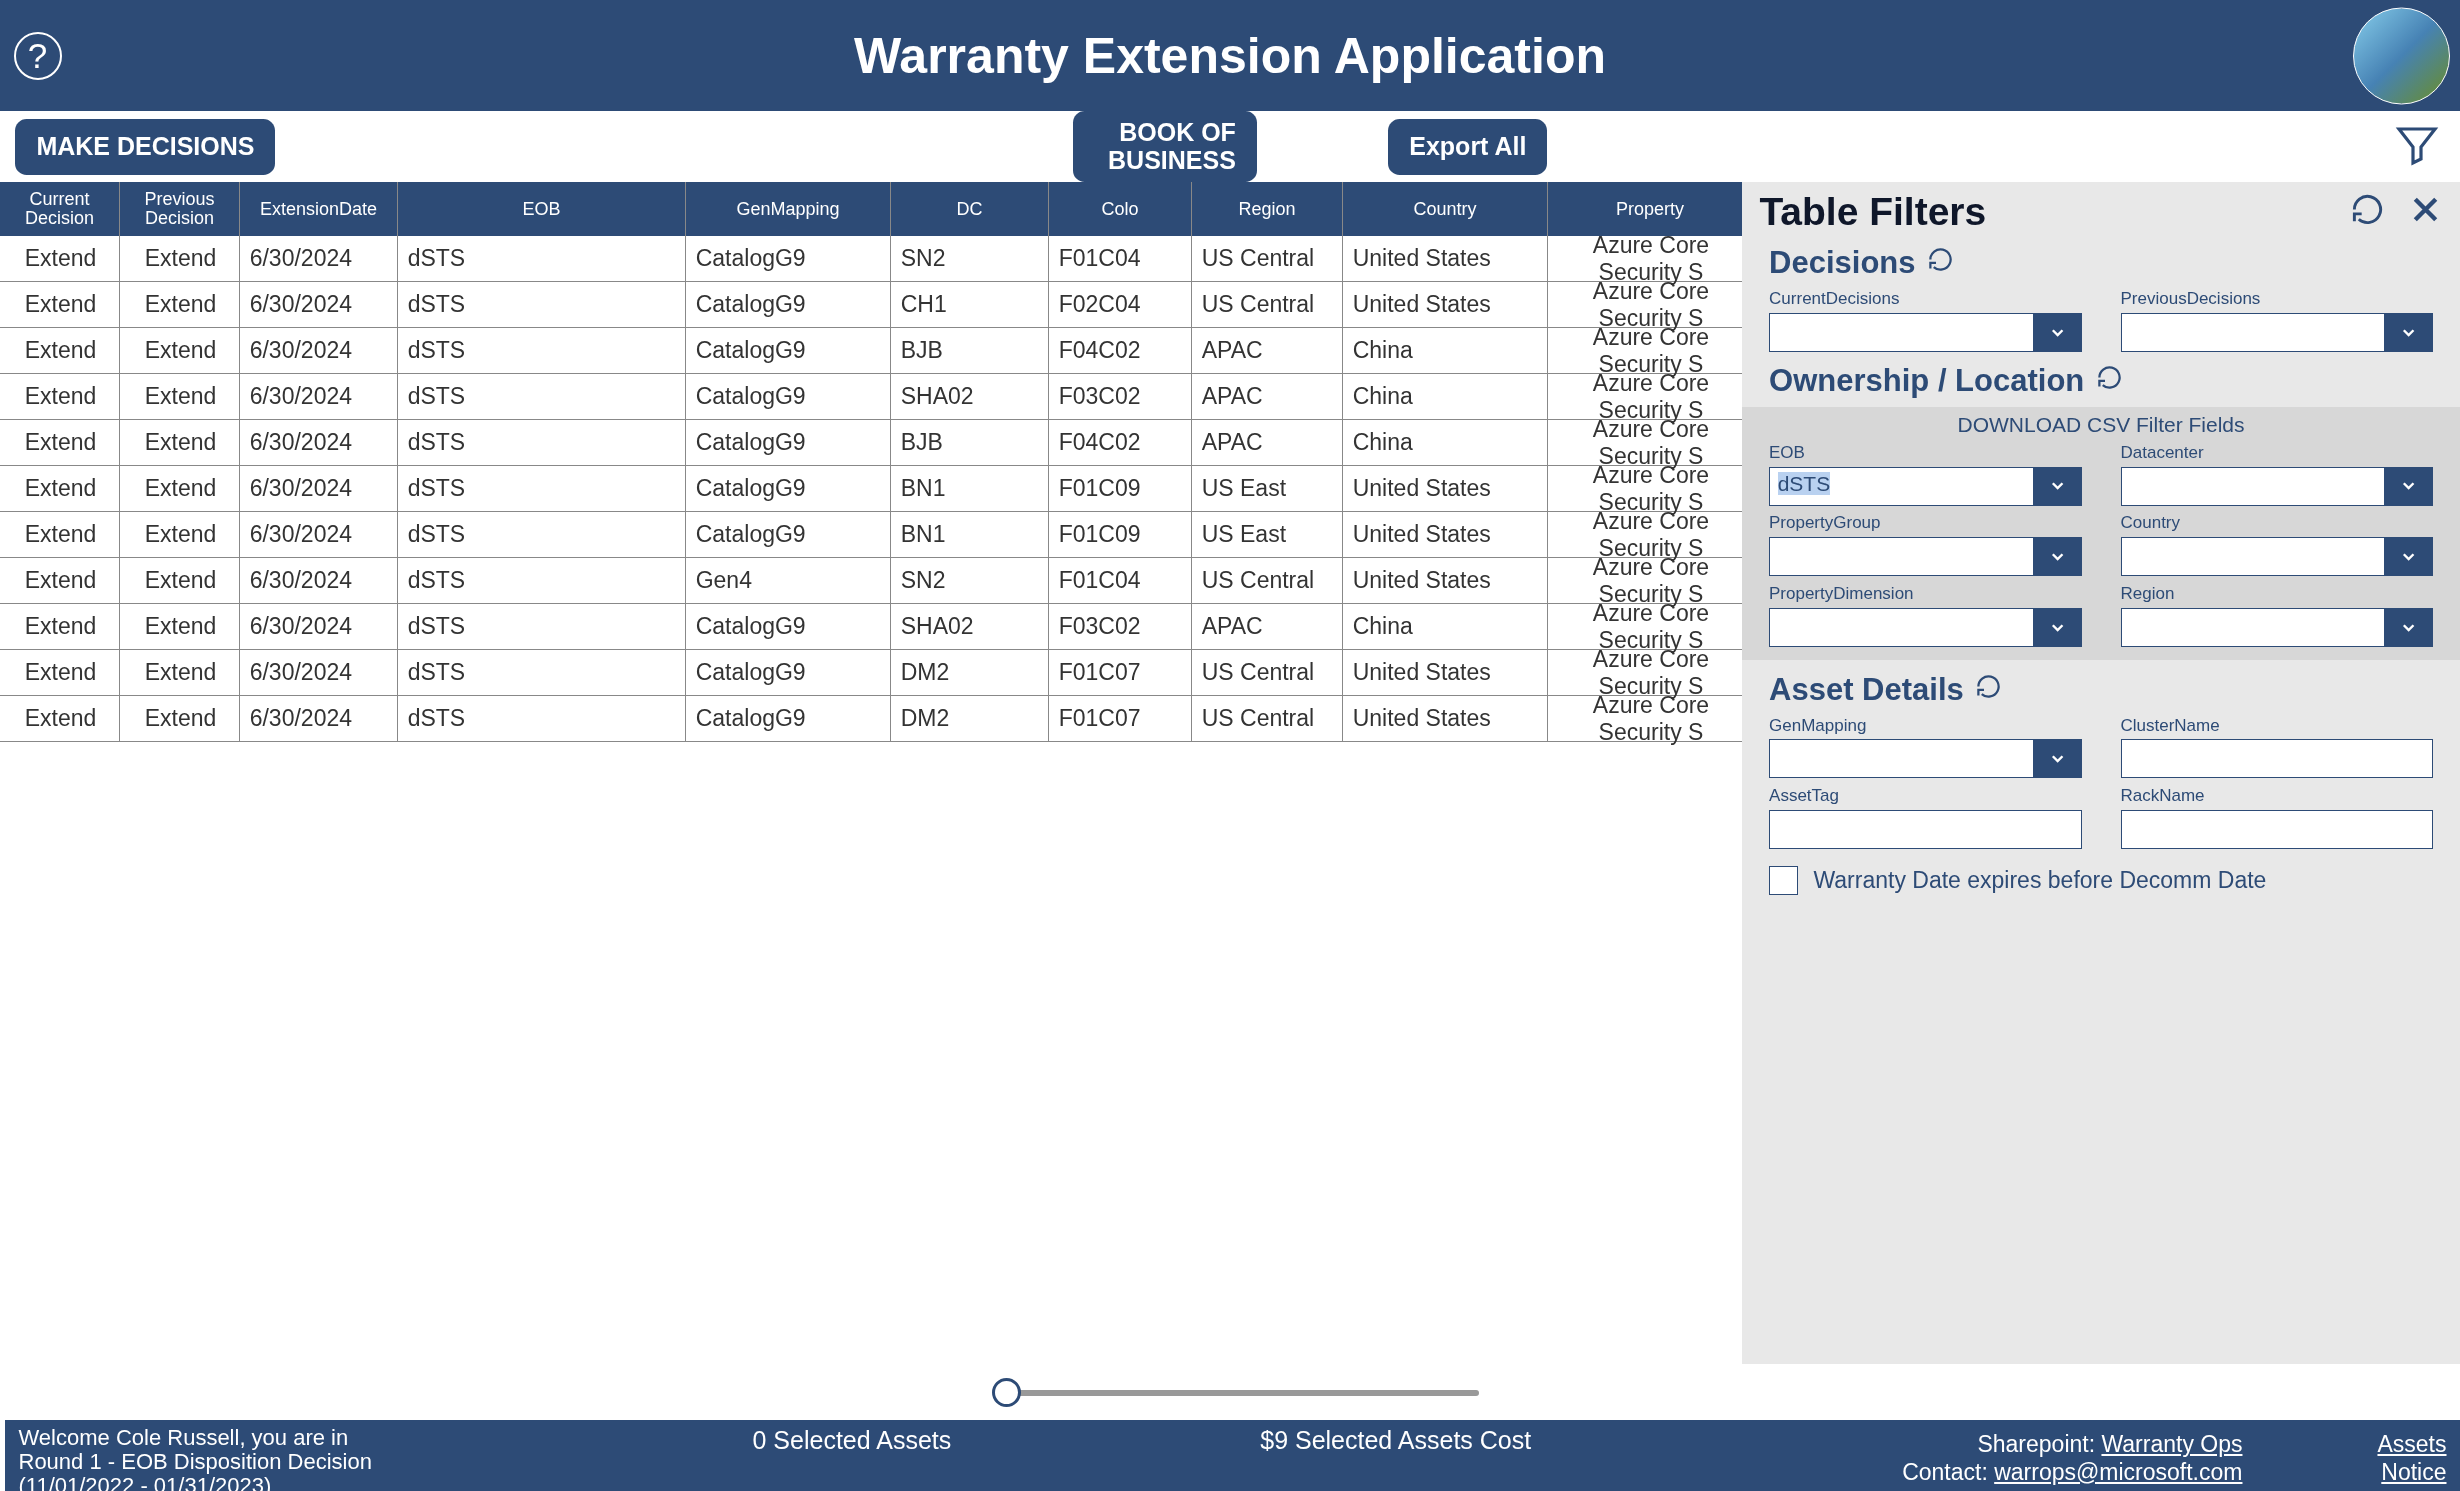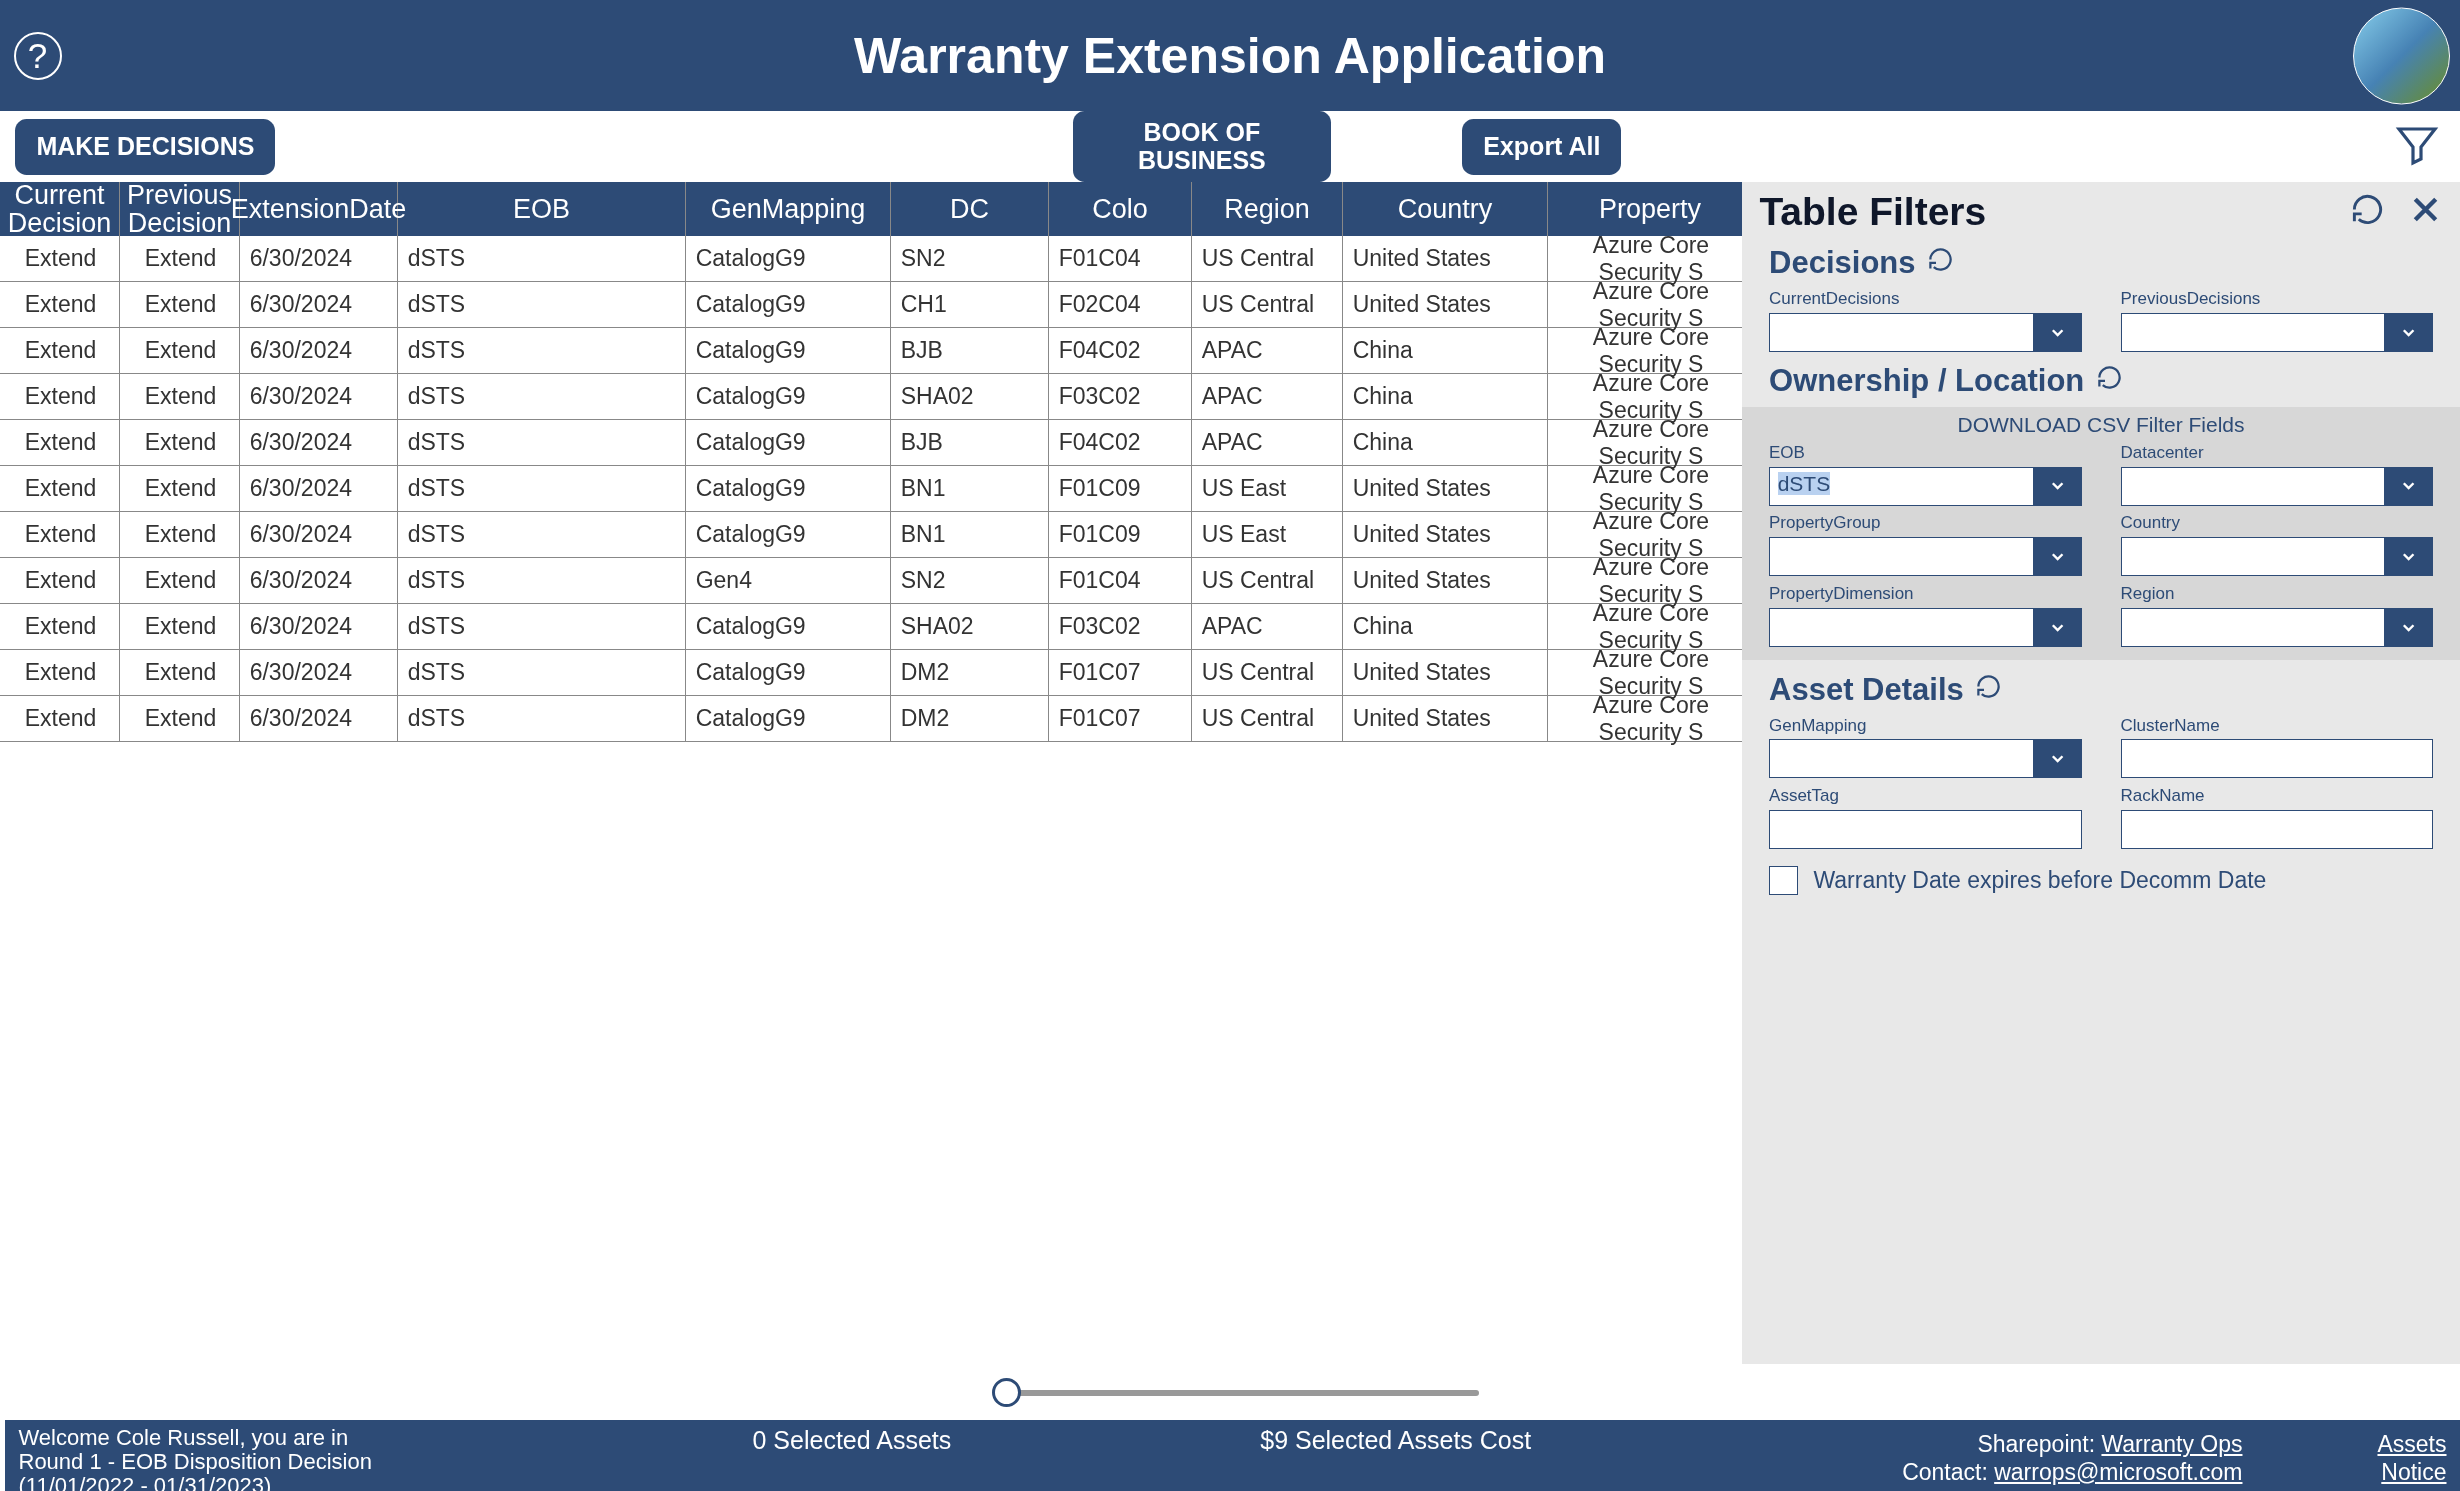--- a/index.html
+++ b/index.html
@@ -65,43 +65,43 @@
   color: #fff;
   border: none;
   border-radius: 11.6px;
   padding: 13.5px 21px;
   font-size: 25px;
   font-weight: 600;
   cursor: pointer;
 }
 .btn-bob {
   margin-left: 782px;
-  width: 258px;
-  text-align: center;
+  width: 184px;
+  text-align: right;
   line-height: 1.1;
   padding: 7.7px 21px;
 }
 .btn-export {
   margin-left: 116px;
 }
 .funnel {
   position: absolute;
   right: 19.3px;
   top: 50%;
   transform: translateY(-50%);
   cursor: pointer;
 }
 .table-wrap {
   width: 100%;
 }
 .thead-row {
   background: #2d4b76;
   color: #fff;
   display: flex;
-  font-size: 27px;
+  font-size: 18px;
   height: 54px;
 }
 .th, .td {
   border-right: 1px solid #888;
   display: flex;
   align-items: center;
   justify-content: center;
   padding: 3.9px 7.7px;
   text-align: center;
 }

